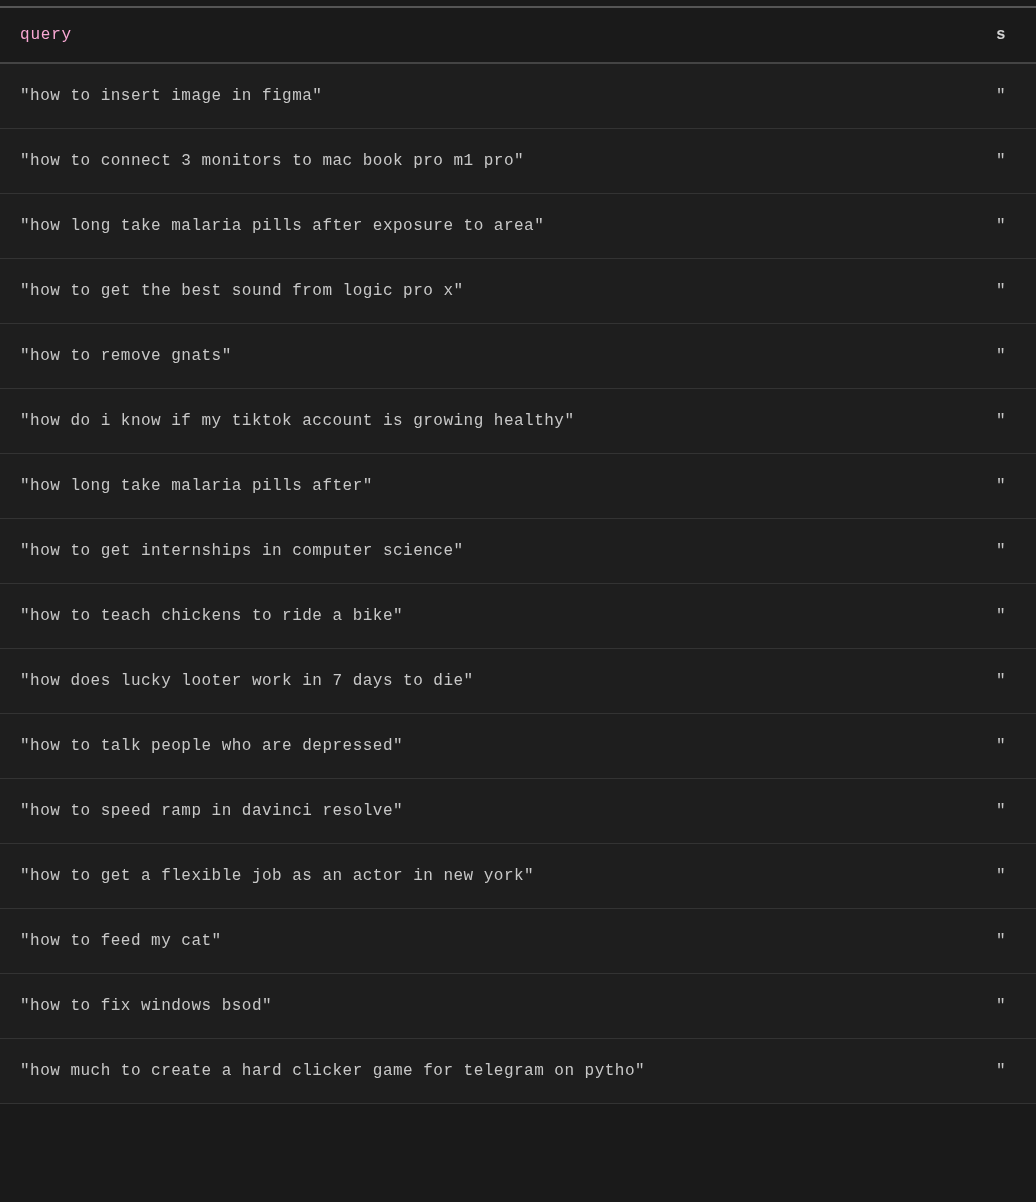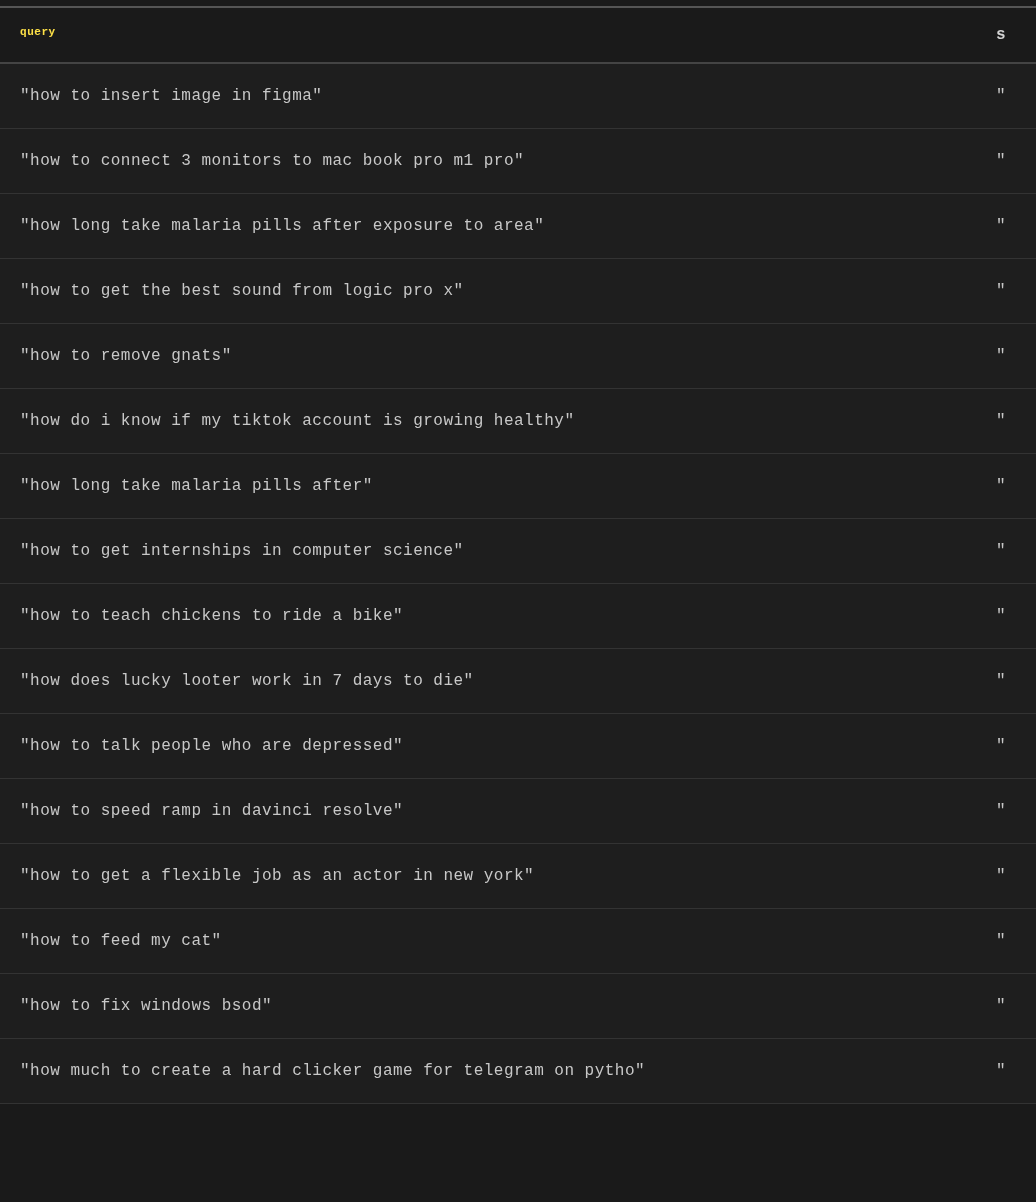--- a/index.html
+++ b/index.html
@@ -25,23 +25,23 @@
     .table-header {
       display: flex;
       background-color: #1a1a1a;
       border-bottom: 2px solid #444;
       padding: 10px 0;
     }
 
     .col-query {
       flex: 1;
       padding: 8px 20px;
-      font-size: 11px;
-      font-weight: bold;
-      color: #fde047;
+      font-size: 16px;
+      font-weight: normal;
+      color: #f9a8d4;
       letter-spacing: 0.05em;
     }
 
     .col-s {
       width: 50px;
       padding: 8px 10px;
       font-size: 16px;
       font-weight: bold;
       color: #d4d4d4;
       letter-spacing: 0.05em;

